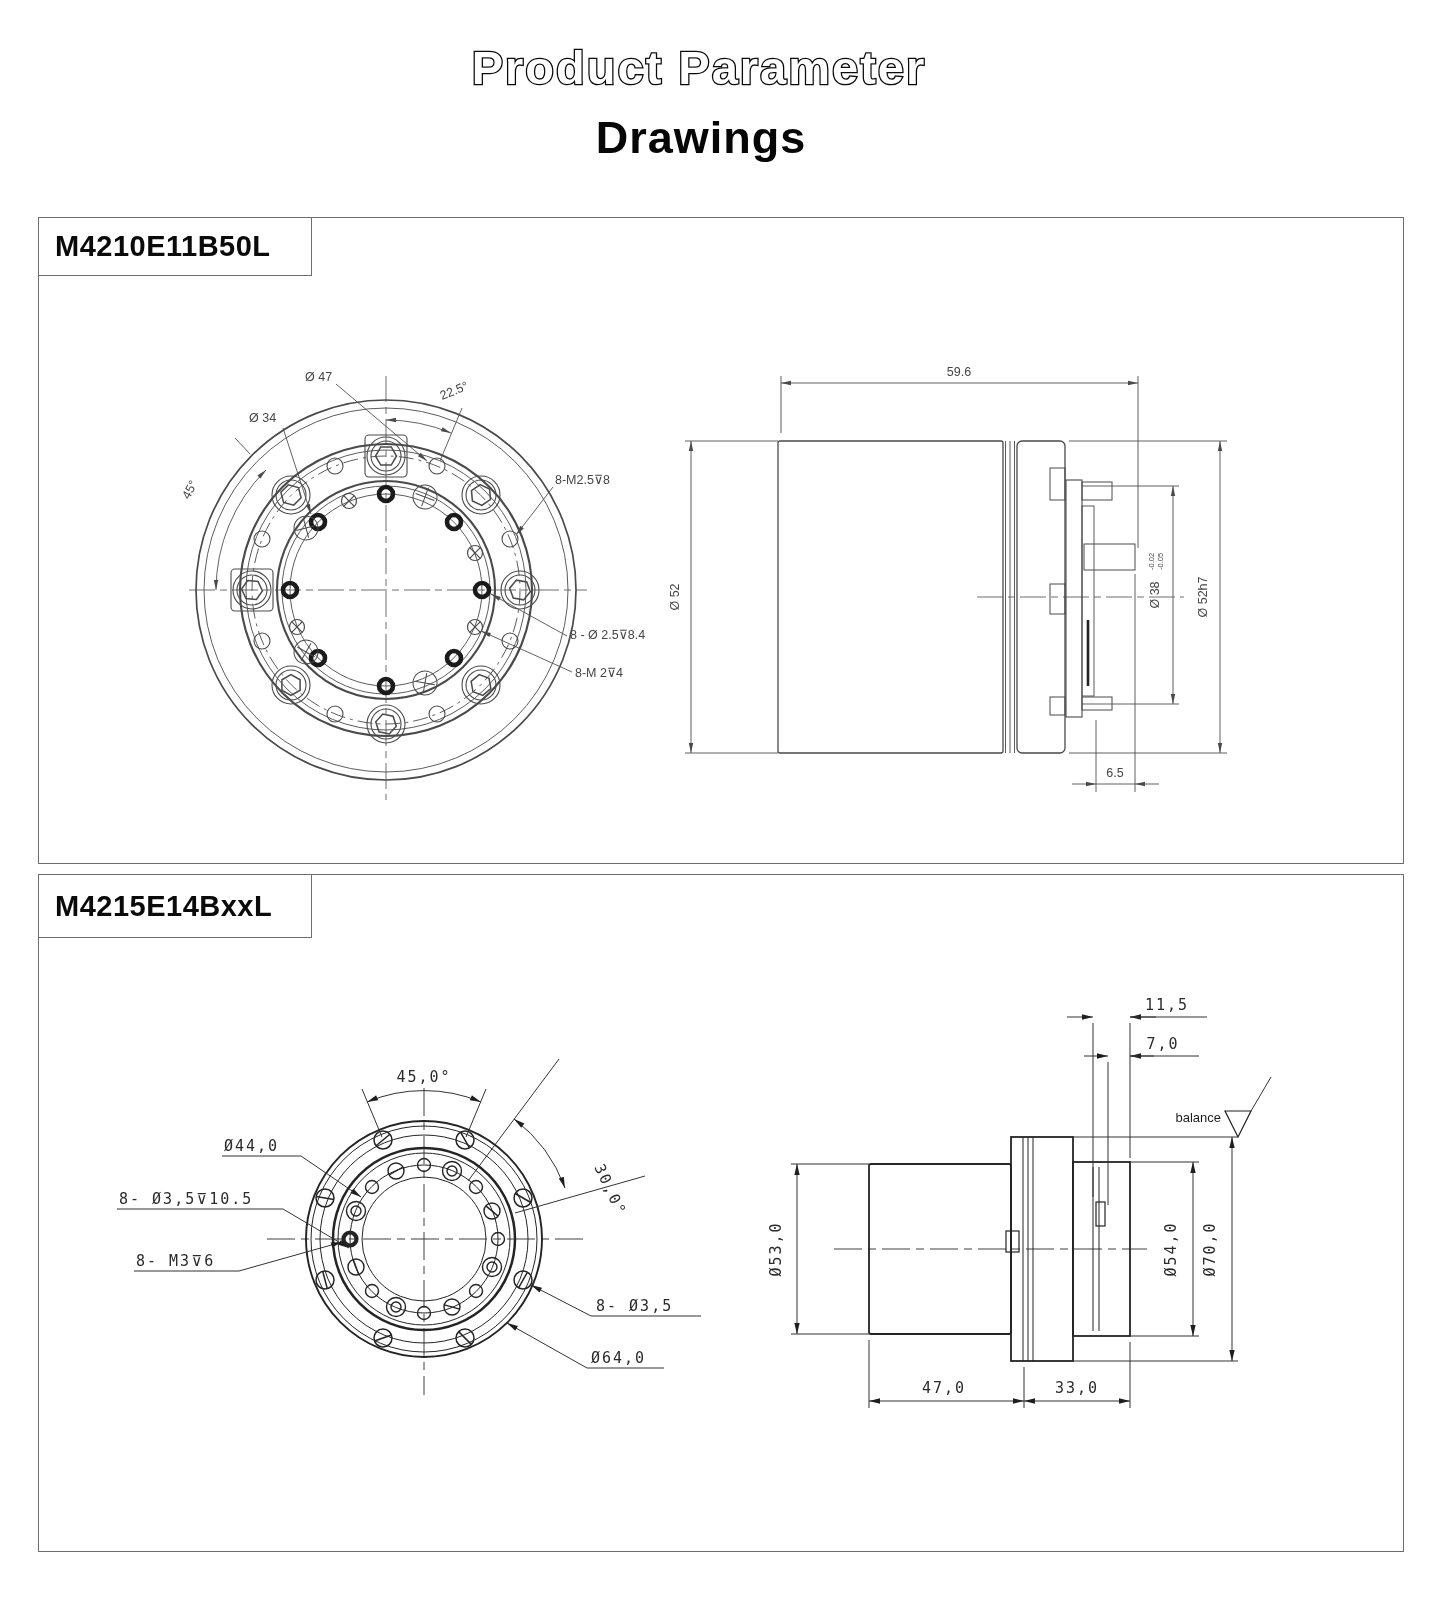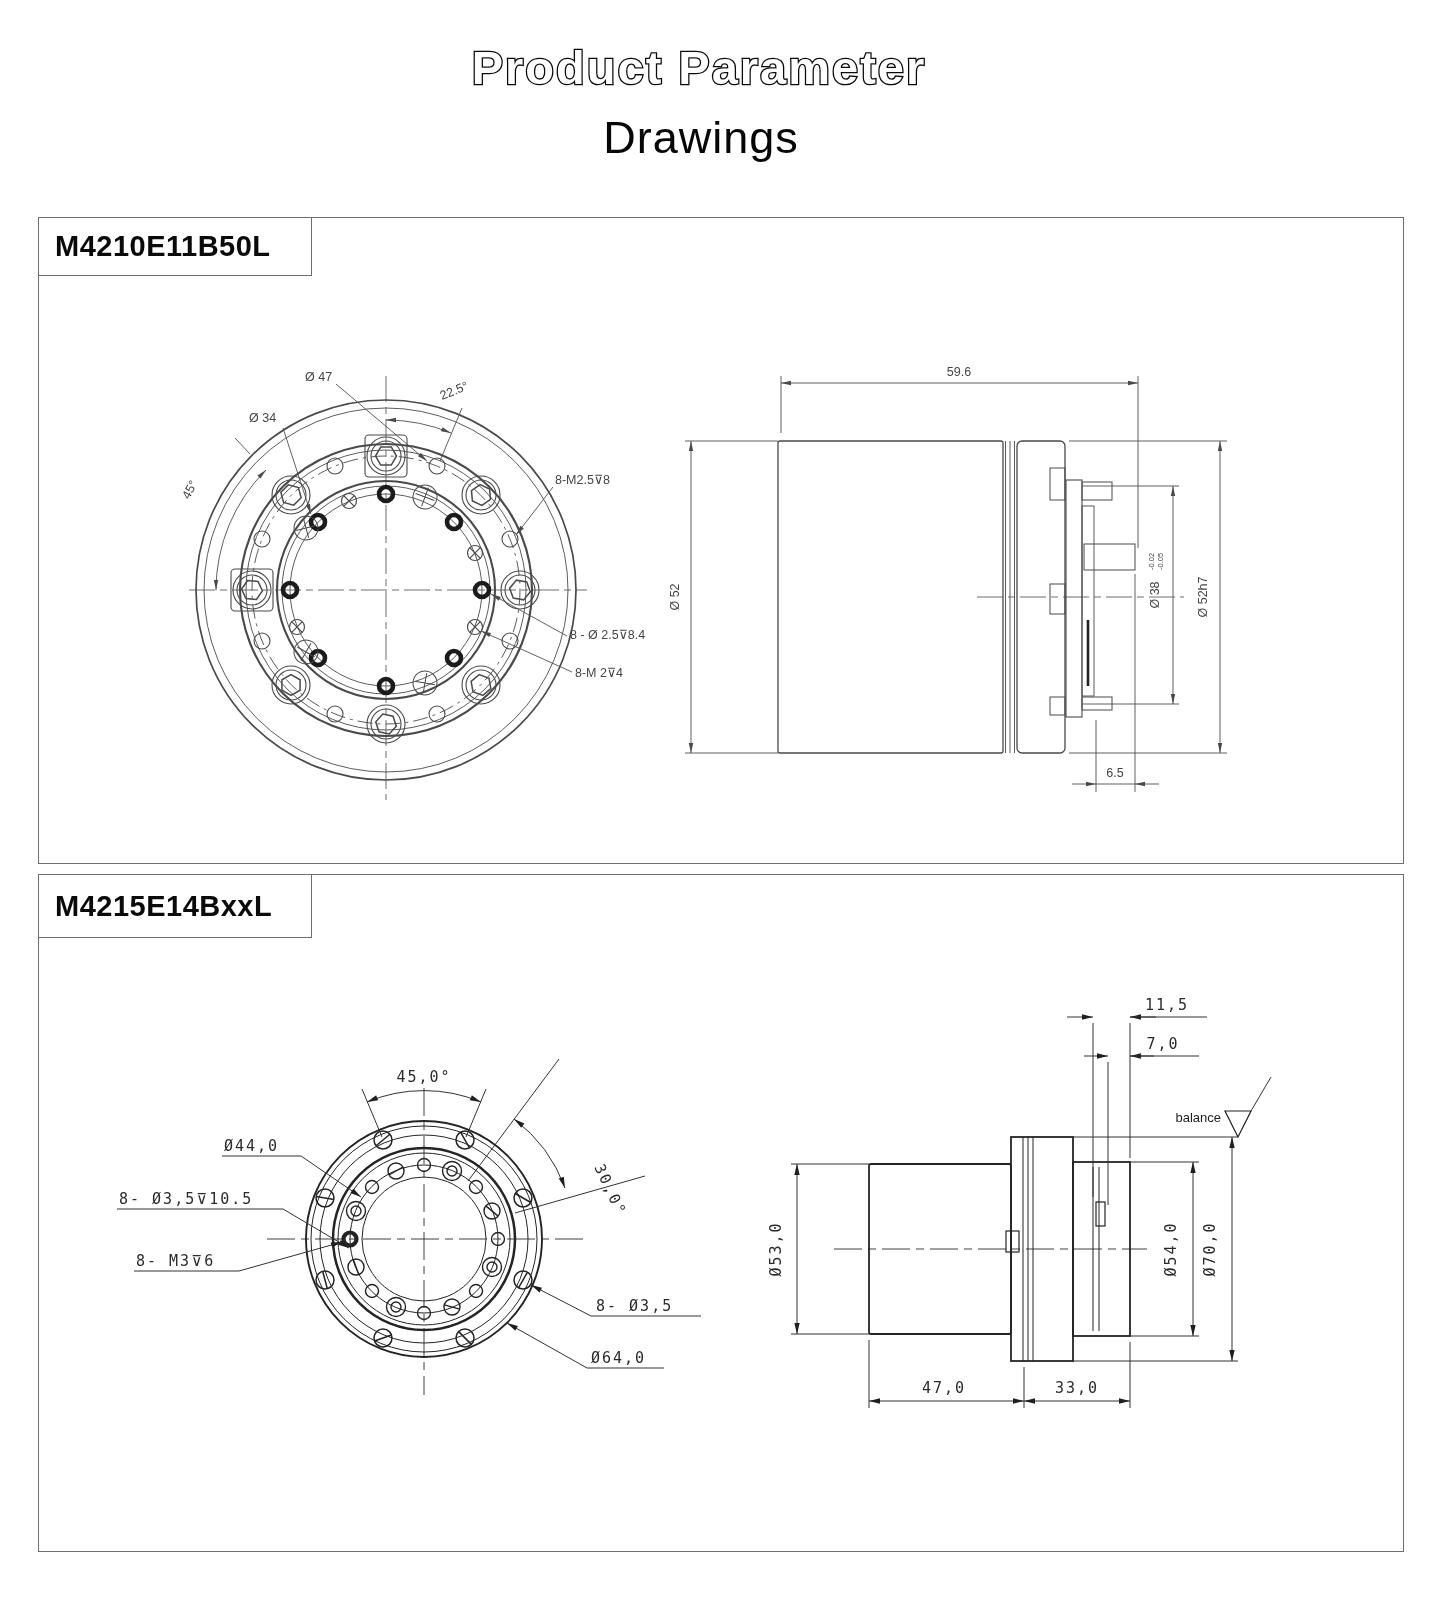--- a/index.html
+++ b/index.html
@@ -1,19 +1,19 @@
 <!DOCTYPE html>
 <html><head>
 <meta charset="utf-8">
 <style>
   html,body{margin:0;padding:0;background:#ffffff;}
   body{width:1440px;height:1623px;position:relative;font-family:"Liberation Sans",sans-serif;}
   .hdr{position:absolute;left:0;top:22px;width:1398px;text-align:center;}
   .sub{position:absolute;left:0;top:112px;width:1402px;text-align:center;
-       font-size:45px;font-weight:normal;color:#060606;letter-spacing:1px;}
+       font-size:45px;font-weight:bold;color:#060606;letter-spacing:1px;}
   .panel{position:absolute;left:38px;width:1364px;border:1.6px solid #6e6e6e;background:#fff;}
   .p1{top:217px;height:645px;}
   .p2{top:874px;height:676px;}
   .tbox{position:absolute;left:0;top:0;border-right:1.6px solid #6e6e6e;border-bottom:1.6px solid #6e6e6e;
         background:#fff;display:flex;align-items:center;padding-left:16px;box-sizing:border-box;}
   .tbox1{width:273px;height:58px;}
   .tbox2{width:273px;height:63px;}
   .model{font-weight:bold;font-size:29px;color:#0a0a0a;letter-spacing:.5px;}
   svg{position:absolute;left:0;top:0;}
   .c{fill:none;stroke:#4a4a4a;}

